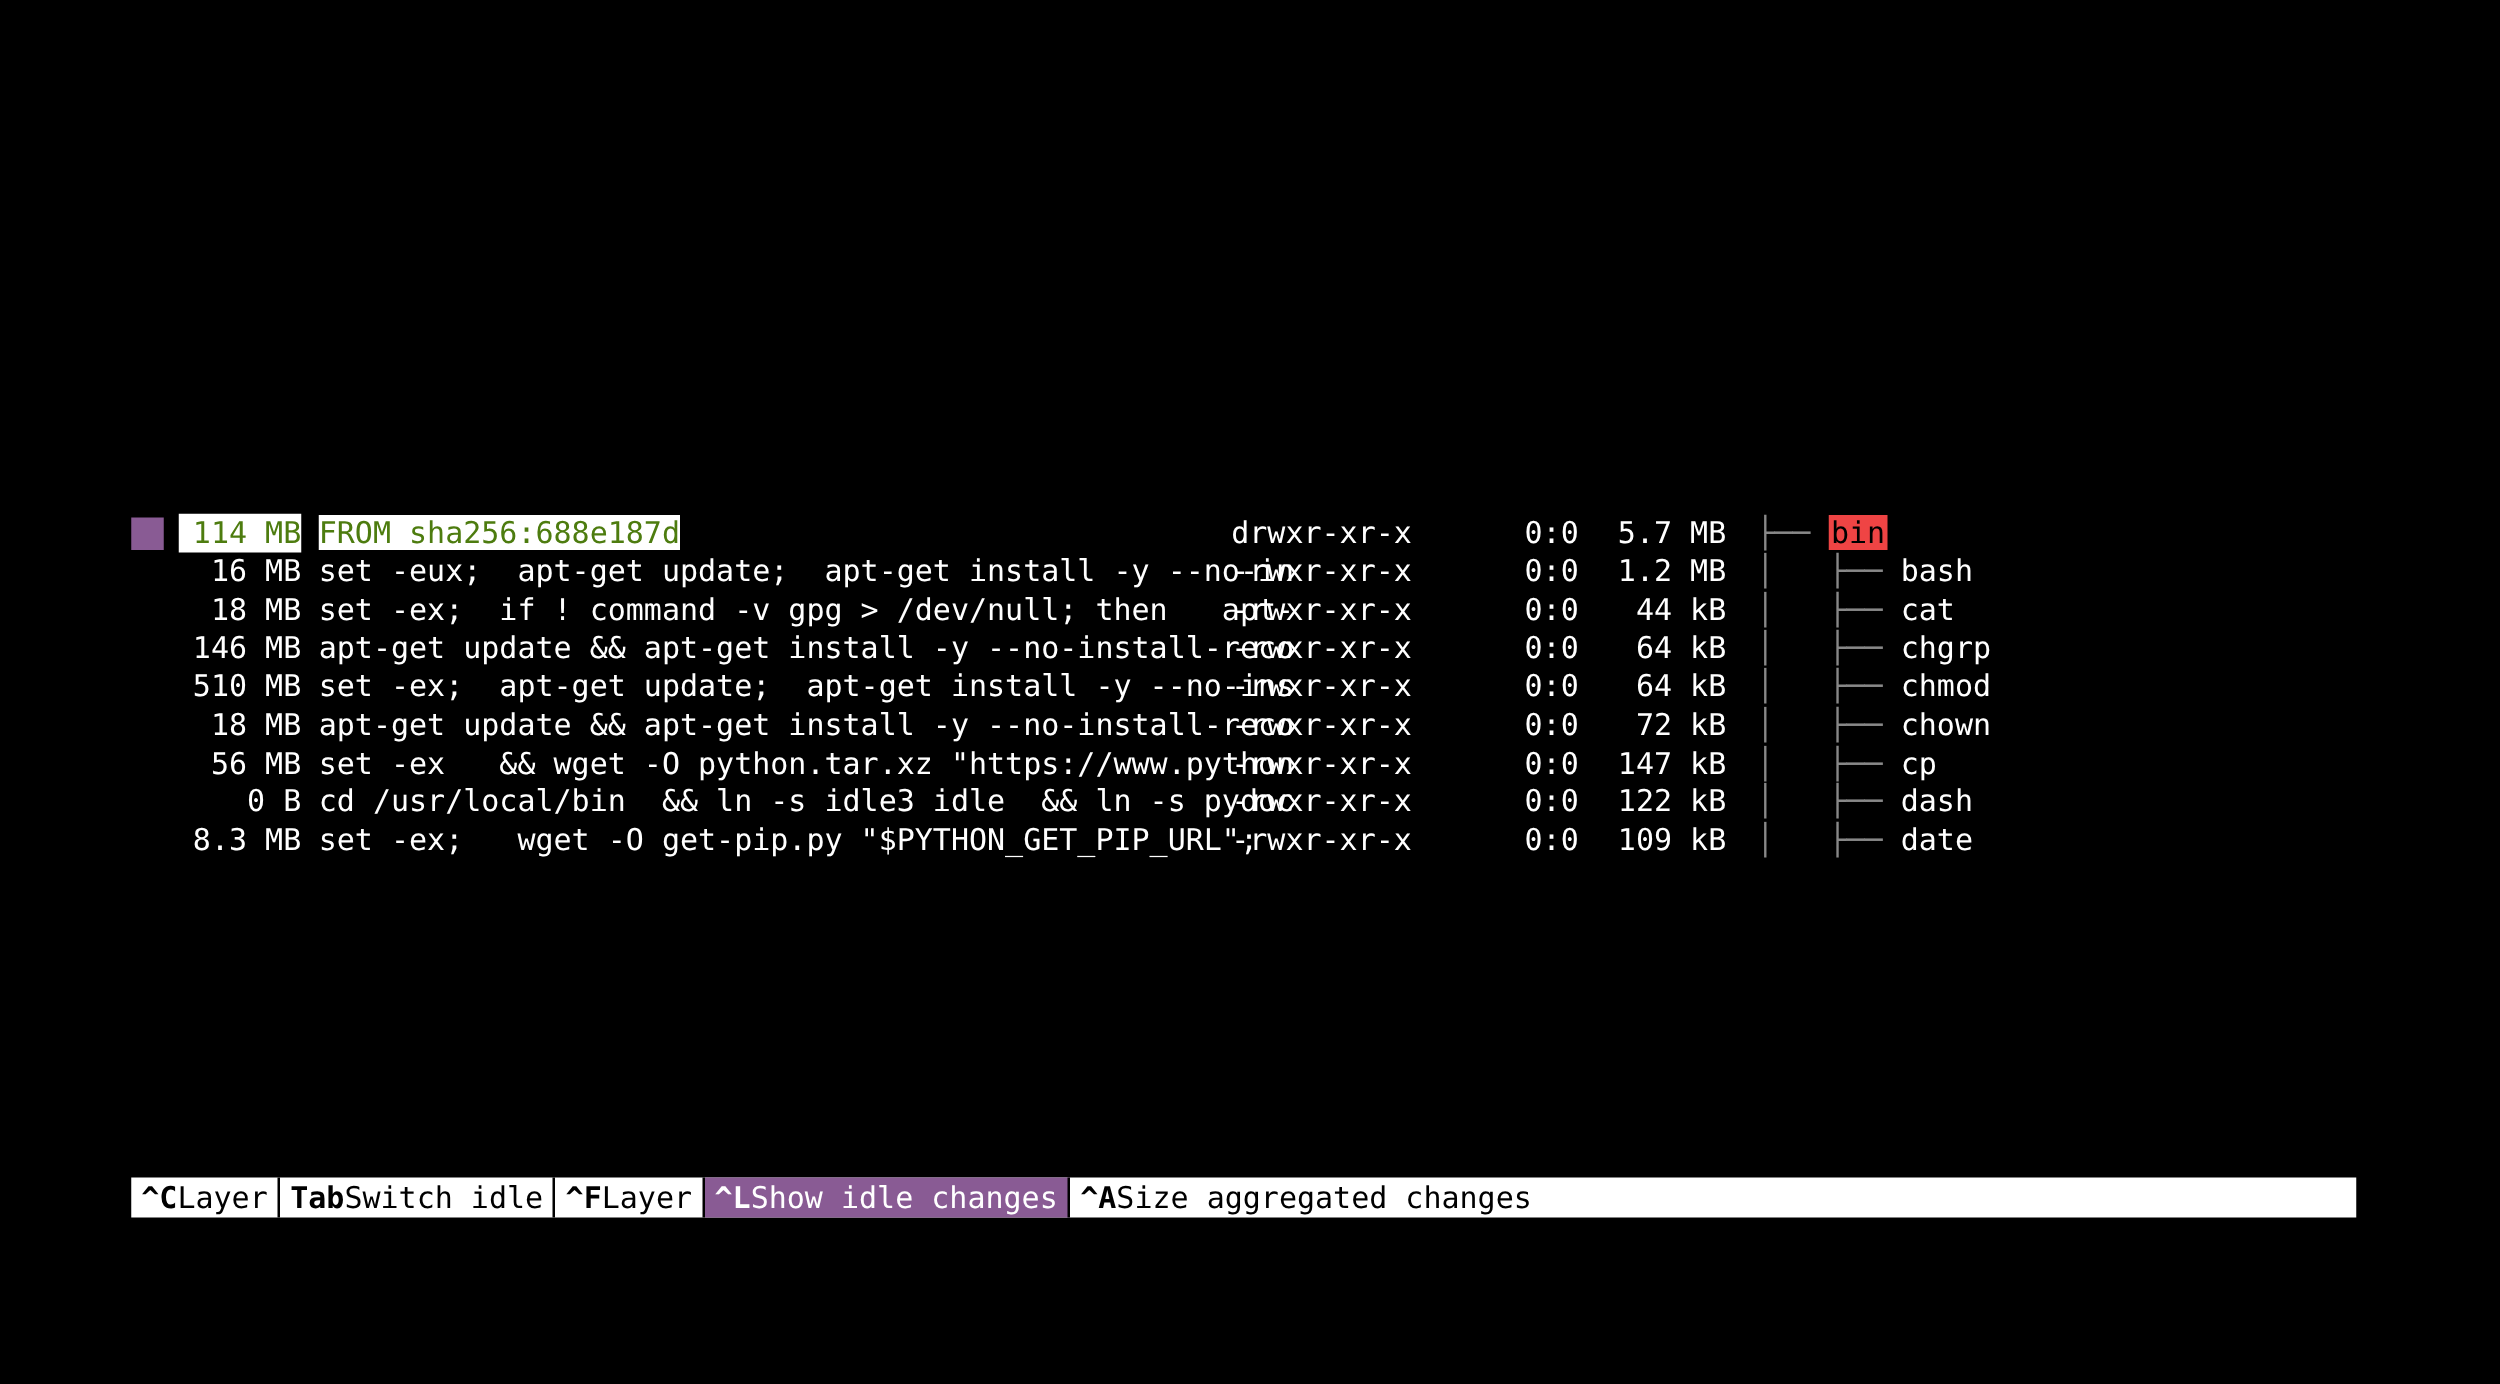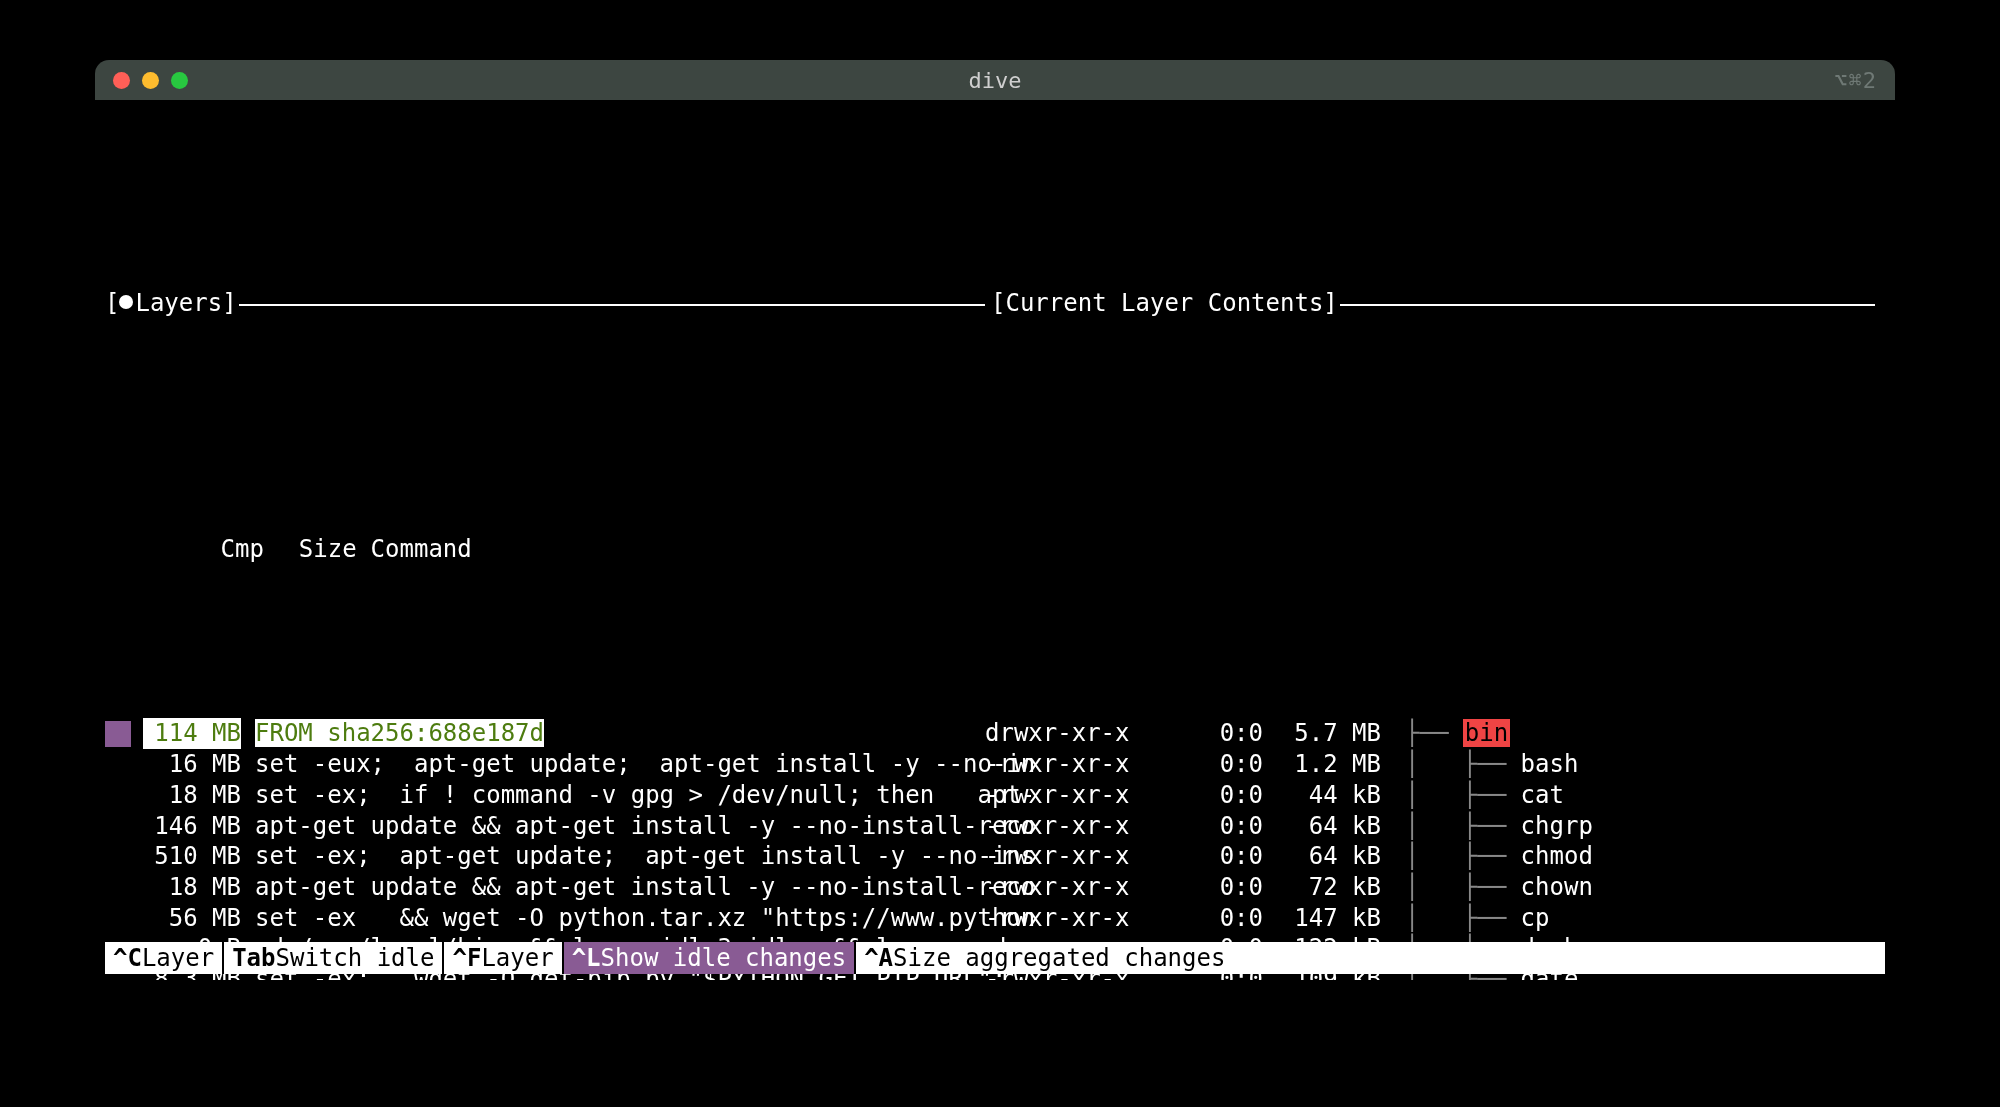--- a/index.html
+++ b/index.html
@@ -121,53 +121,27 @@
     background: #fff;
     border-radius: 50%;
     vertical-align: middle;
     margin: 0 2px 4px 0;
   }
 </style>
 </head>
 <body>
 
 <div class="window">
-  <div class="titlebar">
-    <div class="traffic">
-      <div class="dot red"></div>
-      <div class="dot yellow"></div>
-      <div class="dot green"></div>
-    </div>
-    <div class="title">dive</div>
-    <div class="titlebar-right">⌥⌘2</div>
-  </div>
 
   <div class="terminal">
 
     
-    <div class="row">
-      <div class="left-pane">
-        <div class="row">
-          <span class="hdr-brackets">[<span class="dot-bullet"></span><span>Layers</span>]</span>
-          <span class="rule"></span>
-        </div>
-      </div>
-      <div class="right-pane">
-        <div class="row">
-          <span class="hdr-brackets" style="padding-left:6px;">[<span>Current Layer Contents</span>]</span>
-          <span class="rule"></span>
-        </div>
-      </div>
-    </div>
 
     
     <div class="row">
-      <div class="left-pane">
-        <span class="lc-cmp">Cmp</span><span class="lc-size">Size</span><span class="lc-cmd">Command</span>
-      </div>
     </div>
 
     
     <div id="body-rows"><div class="row"><div class="left-pane"><span class="lc-cmp"><span class="cmp-mark"></span></span><span class="lc-size sel">114 MB</span><span class="lc-cmd"><span class="sel">FROM sha256:688e187d</span></span></div><div class="right-pane"><span class="rc-perm">drwxr-xr-x</span><span class="rc-uid">0:0</span><span class="rc-size">5.7 MB</span><span class="rc-tree"><span class="tree-prefix">├── </span><span class="tree-root-label">bin</span></span></div></div><div class="row"><div class="left-pane"><span class="lc-cmp"></span><span class="lc-size">16 MB</span><span class="lc-cmd"><span>set -eux;  apt-get update;  apt-get install -y --no-in</span></span></div><div class="right-pane"><span class="rc-perm">-rwxr-xr-x</span><span class="rc-uid">0:0</span><span class="rc-size">1.2 MB</span><span class="rc-tree"><span class="tree-prefix">│   ├── </span><span>bash</span></span></div></div><div class="row"><div class="left-pane"><span class="lc-cmp"></span><span class="lc-size">18 MB</span><span class="lc-cmd"><span>set -ex;  if ! command -v gpg &gt; /dev/null; then   apt-</span></span></div><div class="right-pane"><span class="rc-perm">-rwxr-xr-x</span><span class="rc-uid">0:0</span><span class="rc-size">44 kB</span><span class="rc-tree"><span class="tree-prefix">│   ├── </span><span>cat</span></span></div></div><div class="row"><div class="left-pane"><span class="lc-cmp"></span><span class="lc-size">146 MB</span><span class="lc-cmd"><span>apt-get update &amp;&amp; apt-get install -y --no-install-reco</span></span></div><div class="right-pane"><span class="rc-perm">-rwxr-xr-x</span><span class="rc-uid">0:0</span><span class="rc-size">64 kB</span><span class="rc-tree"><span class="tree-prefix">│   ├── </span><span>chgrp</span></span></div></div><div class="row"><div class="left-pane"><span class="lc-cmp"></span><span class="lc-size">510 MB</span><span class="lc-cmd"><span>set -ex;  apt-get update;  apt-get install -y --no-ins</span></span></div><div class="right-pane"><span class="rc-perm">-rwxr-xr-x</span><span class="rc-uid">0:0</span><span class="rc-size">64 kB</span><span class="rc-tree"><span class="tree-prefix">│   ├── </span><span>chmod</span></span></div></div><div class="row"><div class="left-pane"><span class="lc-cmp"></span><span class="lc-size">18 MB</span><span class="lc-cmd"><span>apt-get update &amp;&amp; apt-get install -y --no-install-reco</span></span></div><div class="right-pane"><span class="rc-perm">-rwxr-xr-x</span><span class="rc-uid">0:0</span><span class="rc-size">72 kB</span><span class="rc-tree"><span class="tree-prefix">│   ├── </span><span>chown</span></span></div></div><div class="row"><div class="left-pane"><span class="lc-cmp"></span><span class="lc-size">56 MB</span><span class="lc-cmd"><span>set -ex   &amp;&amp; wget -O python.tar.xz "https://www.python</span></span></div><div class="right-pane"><span class="rc-perm">-rwxr-xr-x</span><span class="rc-uid">0:0</span><span class="rc-size">147 kB</span><span class="rc-tree"><span class="tree-prefix">│   ├── </span><span>cp</span></span></div></div><div class="row"><div class="left-pane"><span class="lc-cmp"></span><span class="lc-size">0 B</span><span class="lc-cmd"><span>cd /usr/local/bin  &amp;&amp; ln -s idle3 idle  &amp;&amp; ln -s pydoc</span></span></div><div class="right-pane"><span class="rc-perm">-rwxr-xr-x</span><span class="rc-uid">0:0</span><span class="rc-size">122 kB</span><span class="rc-tree"><span class="tree-prefix">│   ├── </span><span>dash</span></span></div></div><div class="row"><div class="left-pane"><span class="lc-cmp"></span><span class="lc-size">8.3 MB</span><span class="lc-cmd"><span>set -ex;   wget -O get-pip.py "$PYTHON_GET_PIP_URL";</span></span></div><div class="right-pane"><span class="rc-perm">-rwxr-xr-x</span><span class="rc-uid">0:0</span><span class="rc-size">109 kB</span><span class="rc-tree"><span class="tree-prefix">│   ├── </span><span>date</span></span></div></div></div>
 
     
     <div class="bottom">
       <span class="seg"> <b>^C</b> <span>Layer</span> </span>
       <span class="seg"> <b>Tab</b> <span>Switch idle</span> </span>
       <span class="seg"> <b>^F</b> <span>Layer</span> </span>

